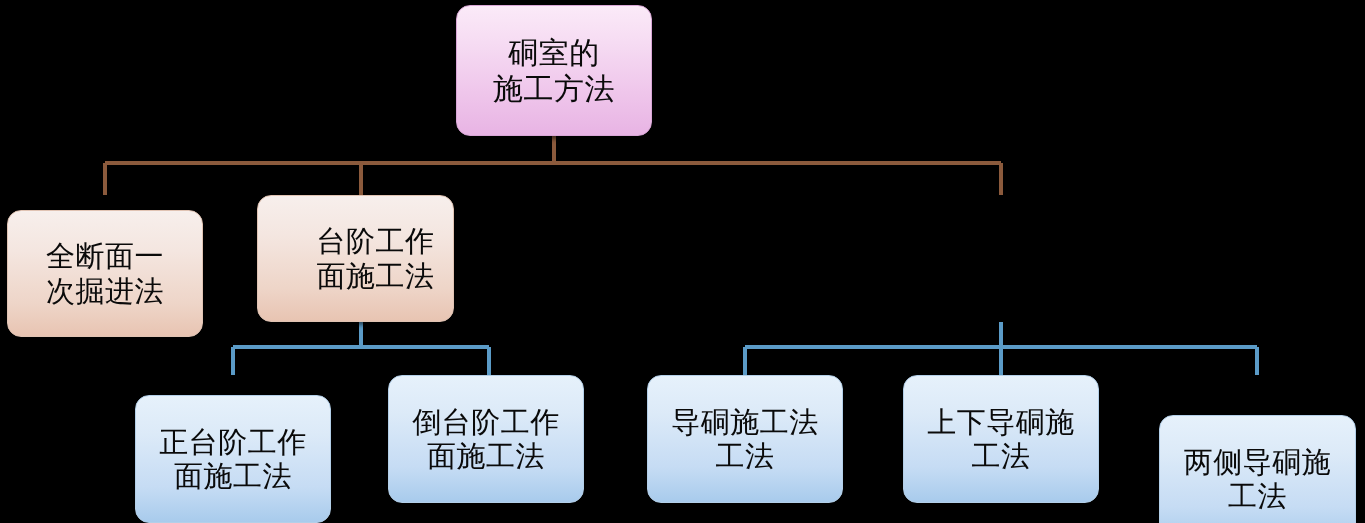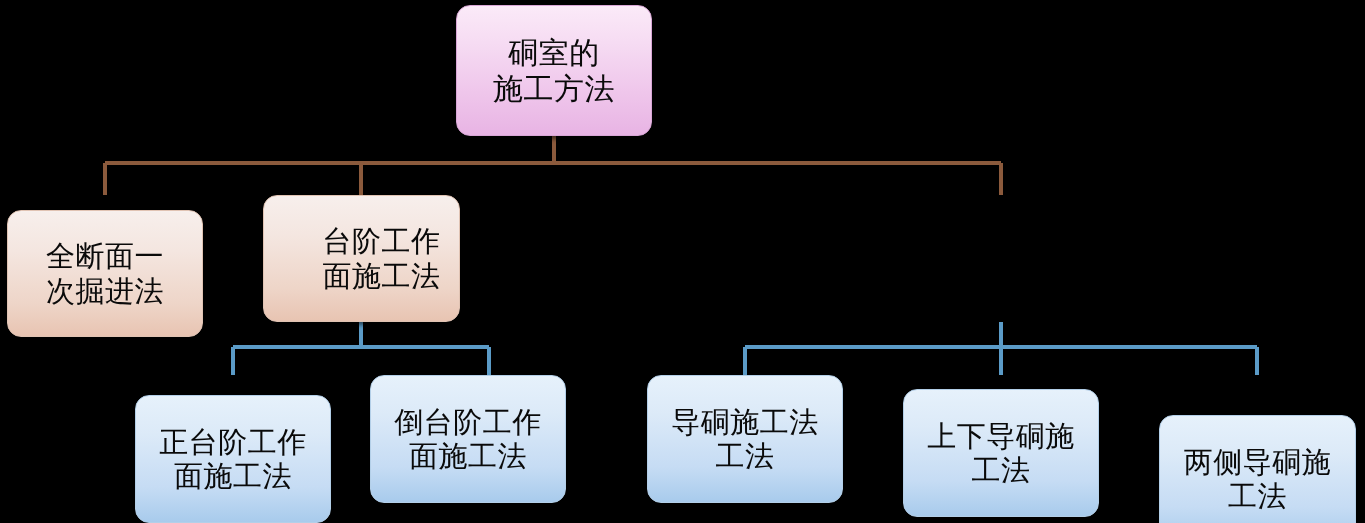--- a/index.html
+++ b/index.html
@@ -83,27 +83,27 @@
     <path d="M745,347 L1257,347" stroke="#5b9bc7" stroke-width="4" fill="none"></path>
     <path d="M745,347 L745,375" stroke="#5b9bc7" stroke-width="4" fill="none"></path>
     <path d="M1257,347 L1257,375" stroke="#5b9bc7" stroke-width="4" fill="none"></path>
   </svg>
 
   <div class="node node-root" style="left: 456px; top: 5px; width: 196px; height: 131px;">硐室的
 施工方法</div>
 
   <div class="node node-l2" style="left: 7px; top: 195px; width: 196px; height: 127px; margin-top: 15px;">全断面一
 次掘进法</div>
-  <div class="node node-l2" style="left: 263px; top: 195px; width: 197px; height: 127px; padding-left: 40px;">台阶工作
+  <div class="node node-l2" style="left: 257px; top: 195px; width: 197px; height: 127px; padding-left: 40px;">台阶工作
 面施工法</div>
 
   <div class="node node-l3" style="left: 135px; top: 395px; width: 196px; height: 128px;">正台阶工作
 面施工法</div>
-  <div class="node node-l3" style="left: 370px; top: 375px; width: 196px; height: 128px;">倒台阶工作
+  <div class="node node-l3" style="left: 388px; top: 375px; width: 196px; height: 128px;">倒台阶工作
 面施工法</div>
   <div class="node node-l3" style="left: 647px; top: 375px; width: 196px; height: 128px;">导硐施工法
 工法</div>
-  <div class="node node-l3" style="left: 903px; top: 375px; width: 196px; height: 128px; margin-top: 14px;">上下导硐施
+  <div class="node node-l3" style="left: 903px; top: 375px; width: 196px; height: 128px;">上下导硐施
 工法</div>
   <div class="node node-l3" style="left: 1159px; top: 375px; width: 197px; height: 128px; margin-top: 40px;">两侧导硐施
 工法</div>
 
 </div>
 
 </body></html>

